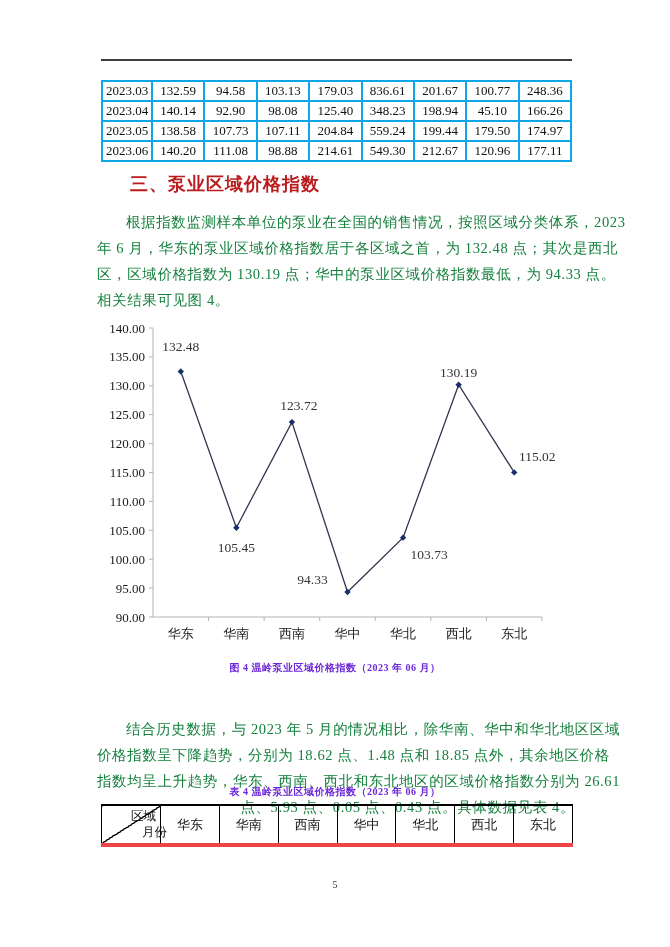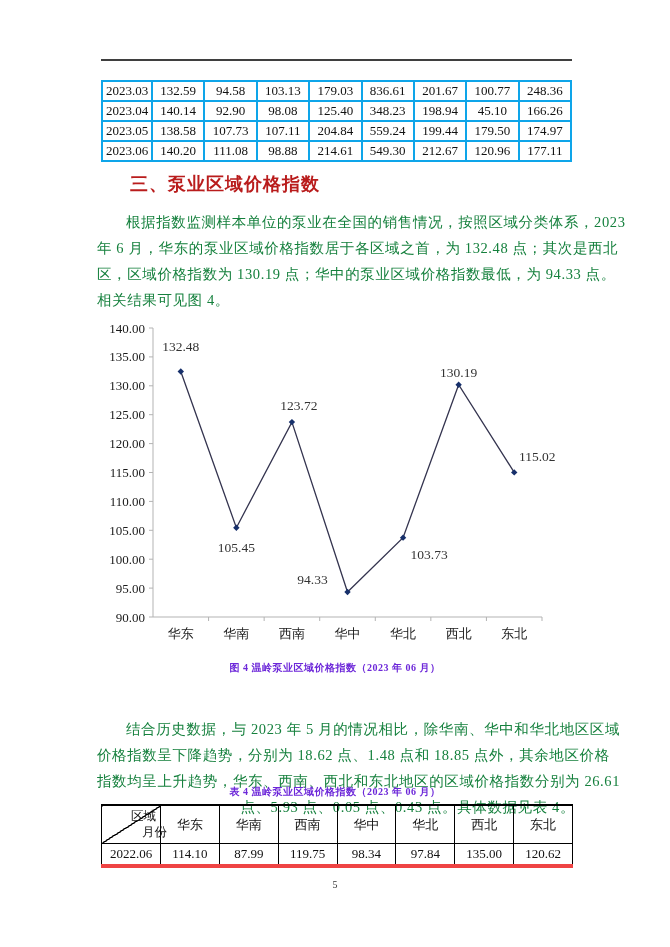--- a/index.html
+++ b/index.html
@@ -207,28 +207,18 @@
           <span class="corner-bottom">月份</span>
         </td>
       <td>华东</td>
           <td>华南</td>
           <td>西南</td>
           <td>华中</td>
           <td>华北</td>
           <td>西北</td>
           <td>东北</td>
         </tr>
-      <tr class="data" id="t-bottom-data">
-          <td>2022.06</td>
-          <td>114.10</td>
-          <td>87.99</td>
-          <td>119.75</td>
-          <td>98.34</td>
-          <td>97.84</td>
-          <td>135.00</td>
-          <td>120.62</td>
-        </tr>
     </tbody>
   </table>
 
   <div class="page-number">5</div>
 
 </div>
 
 </body></html>

